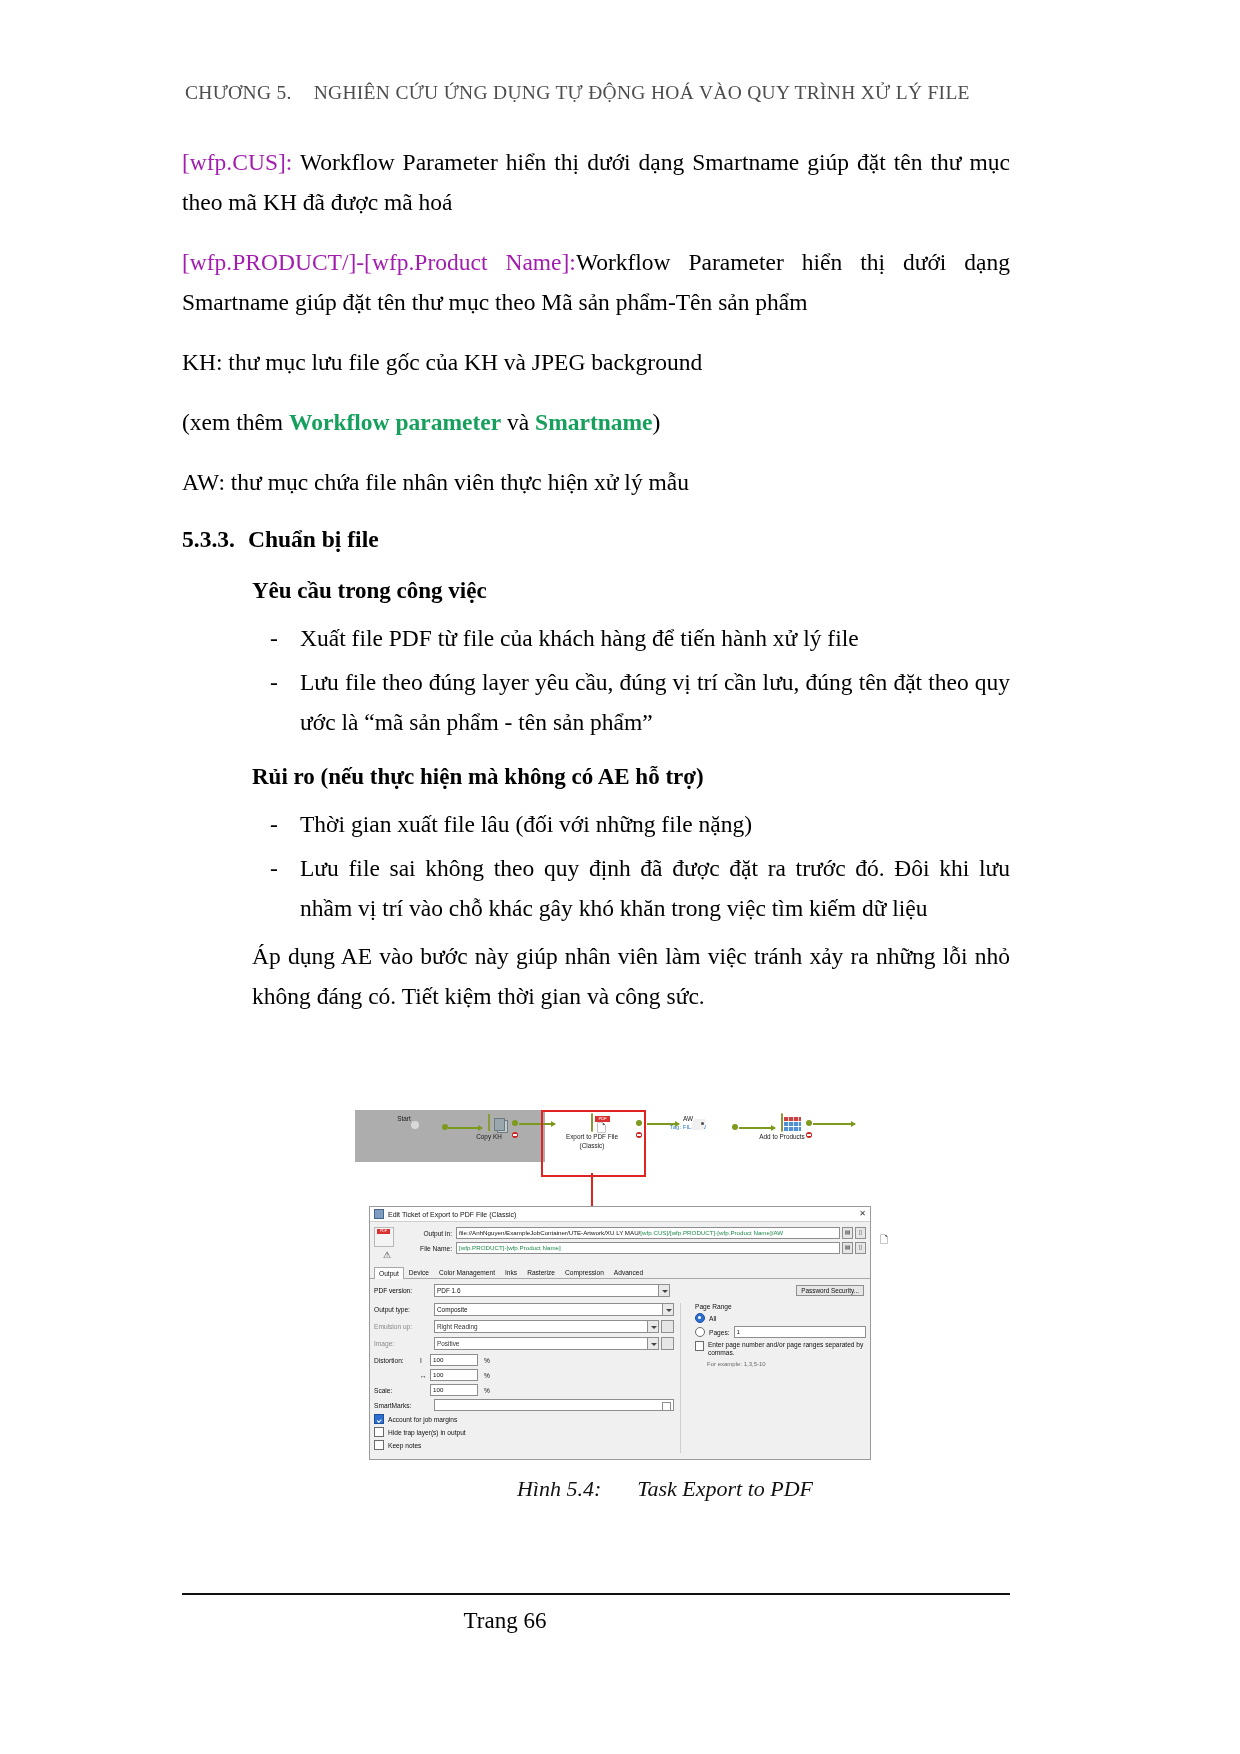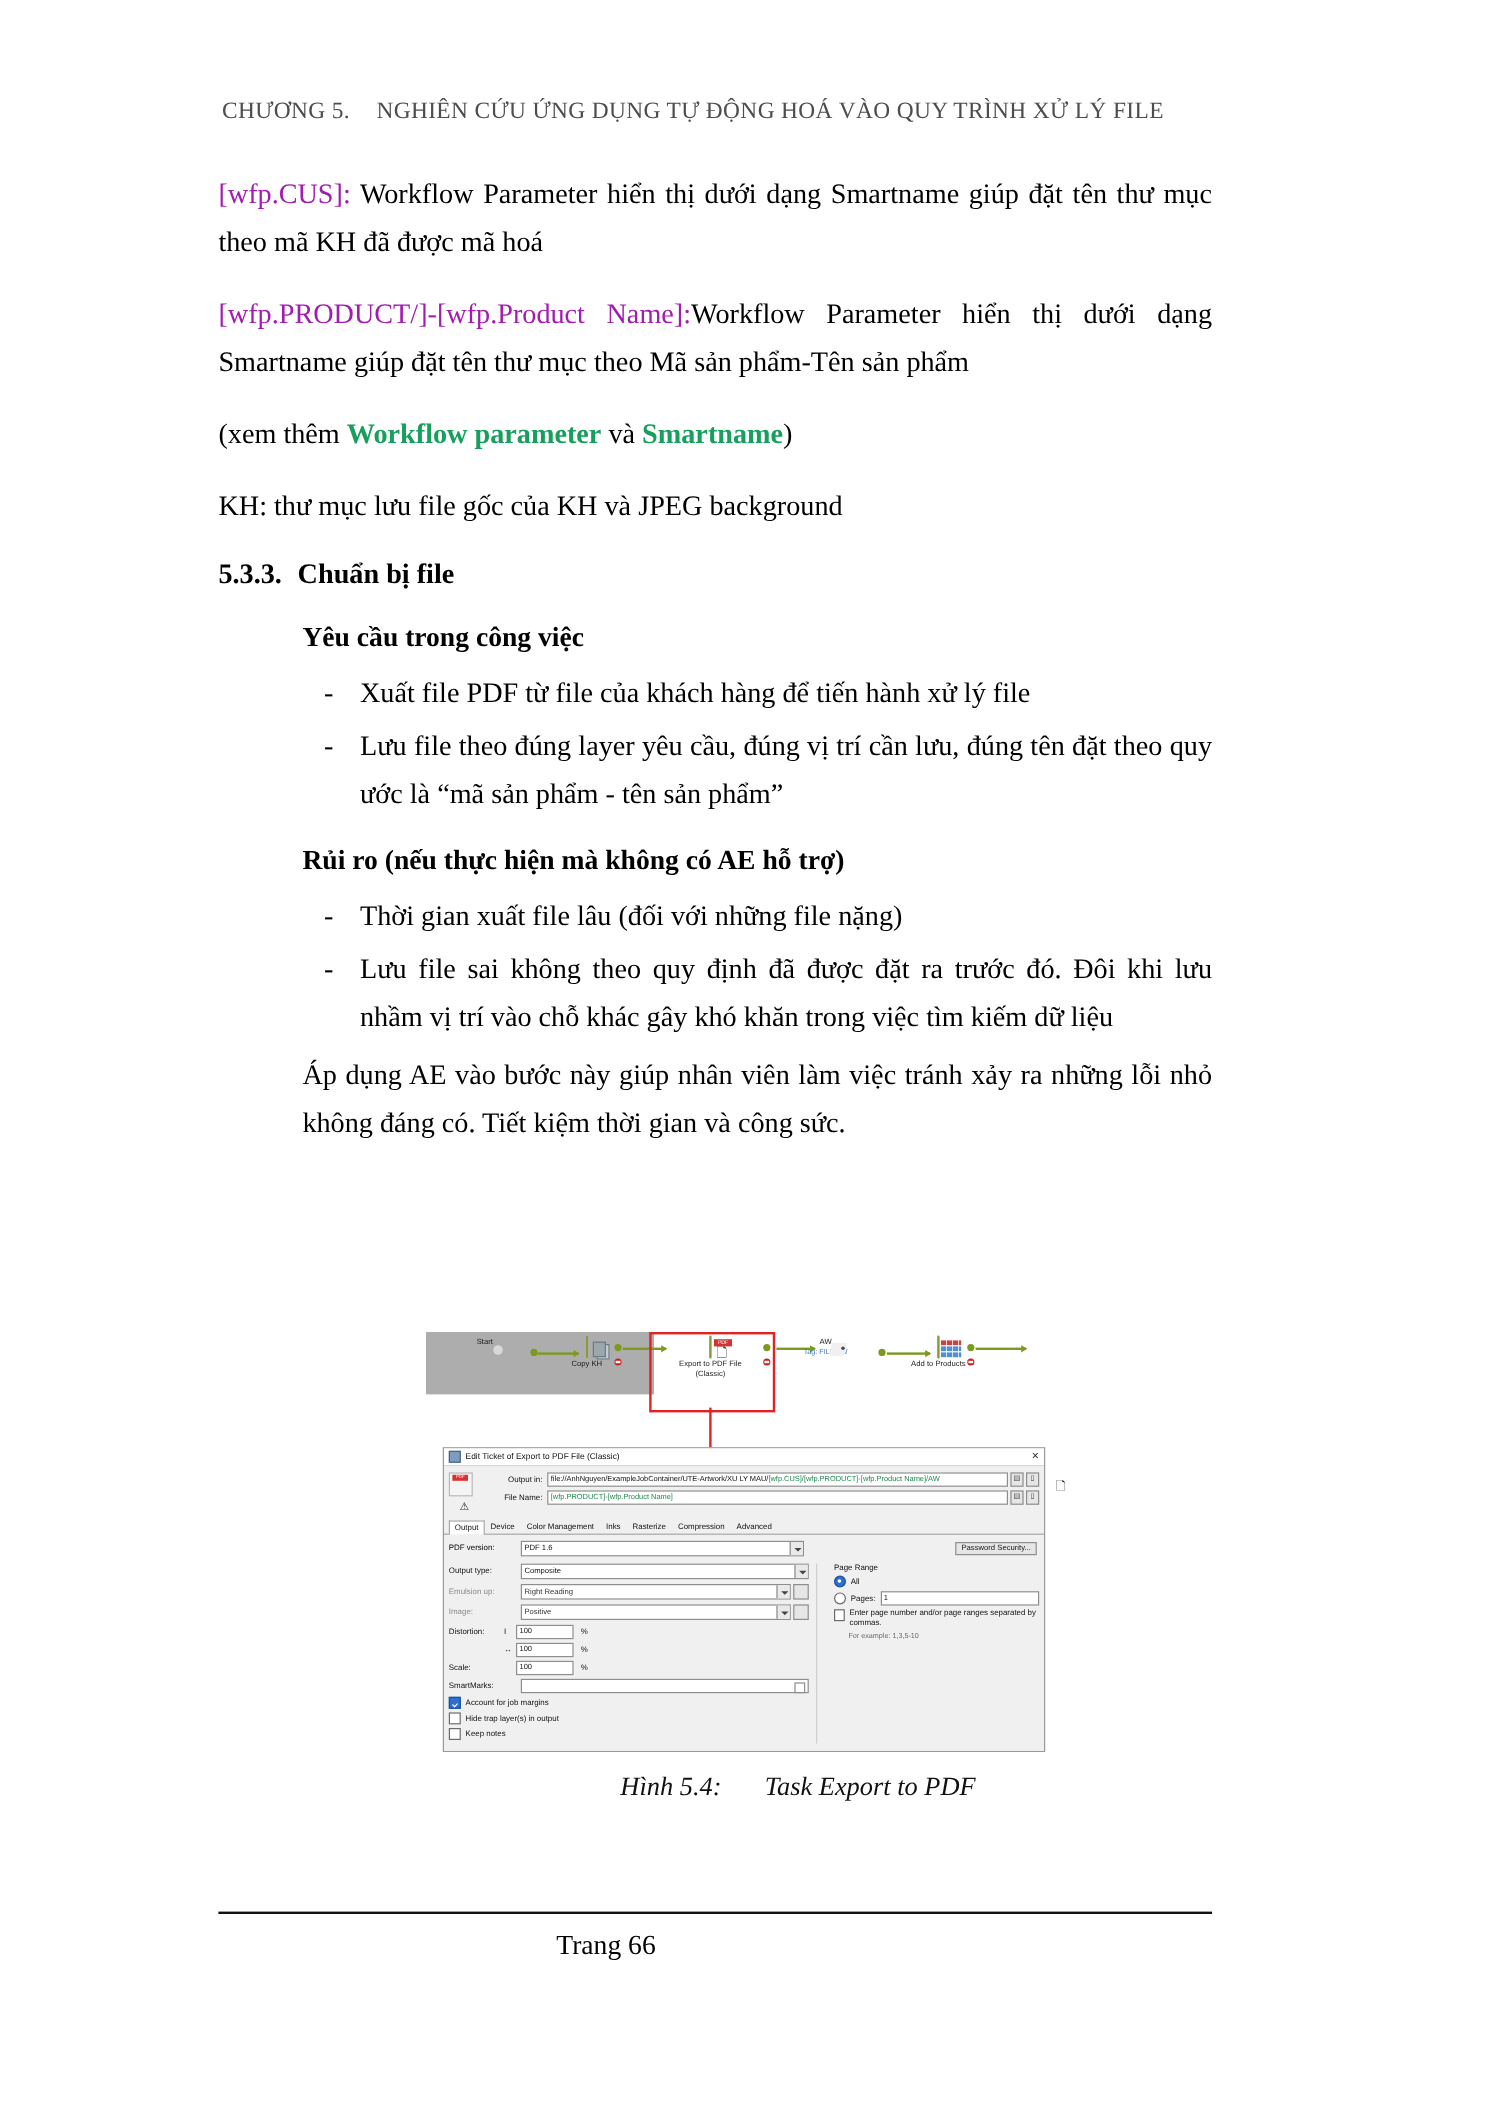--- a/index.html
+++ b/index.html
@@ -185,25 +185,26 @@
   <div class="body">
 
     <p class="para">
       <span class="green">[wfp.CUS]:</span><span> Workflow Parameter hiển thị dưới dạng Smartname giúp đặt tên thư mục theo mã KH đã được mã hoá</span>
     </p>
 
     <p class="para">
       <span class="green">[wfp.PRODUCT/]-[wfp.Product Name]:</span><span>Workflow Parameter hiển thị dưới dạng Smartname giúp đặt tên thư mục theo Mã sản phẩm-Tên sản phẩm</span>
     </p>
 
+    <p class="para last-noj">KH: thư mục lưu file gốc của KH và JPEG background</p>
+
     <p class="para last-noj">
       <span>(xem thêm </span><span class="greenb">Workflow parameter</span><span> và </span><span class="greenb">Smartname</span><span>)</span>
     </p>
-
-    <p class="para last-noj">KH: thư mục lưu file gốc của KH và JPEG background</p>
+    <p class="para last-noj">AW: thư mục chứa file nhân viên thực hiện xử lý mẫu</p>
 
     <h3 class="sec">
       <span class="n">5.3.3.</span><span>Chuẩn bị file</span>
     </h3>
 
     <h4 class="sub">Yêu cầu trong công việc</h4>
     <ul class="bl">
       <li><span class="dash">-</span><span>Xuất file PDF từ file của khách hàng để tiến hành xử lý file</span></li>
       <li><span class="dash">-</span><span>Lưu file theo đúng layer yêu cầu, đúng vị trí cần lưu, đúng tên đặt theo quy ước  là “mã sản phẩm - tên sản phẩm”</span></li>
     </ul>

